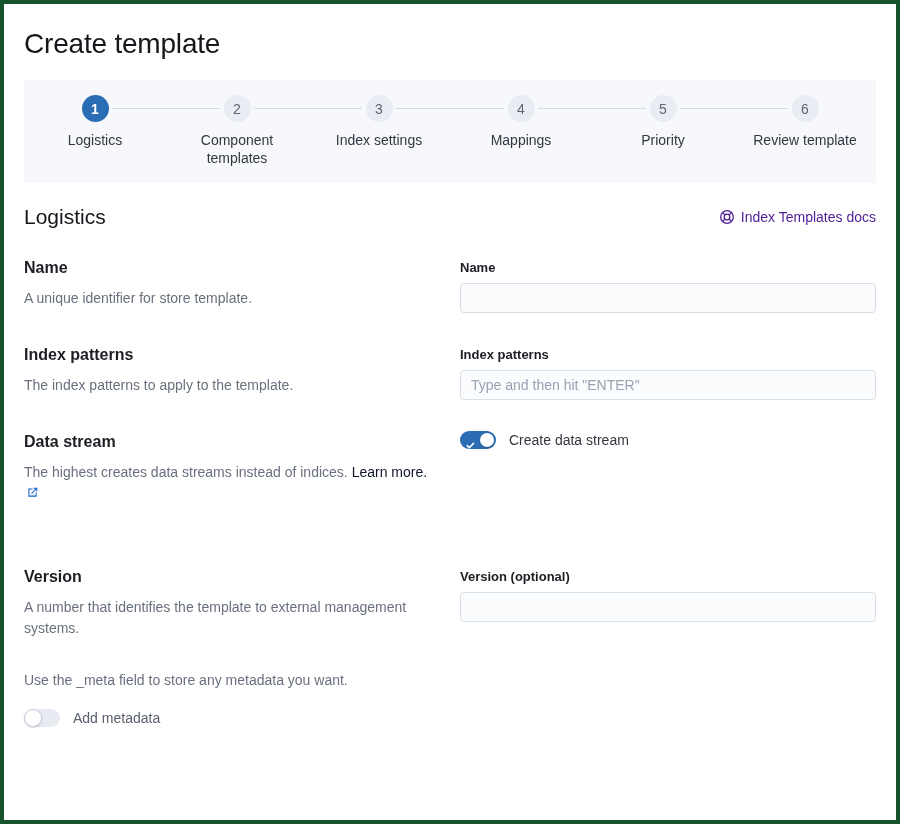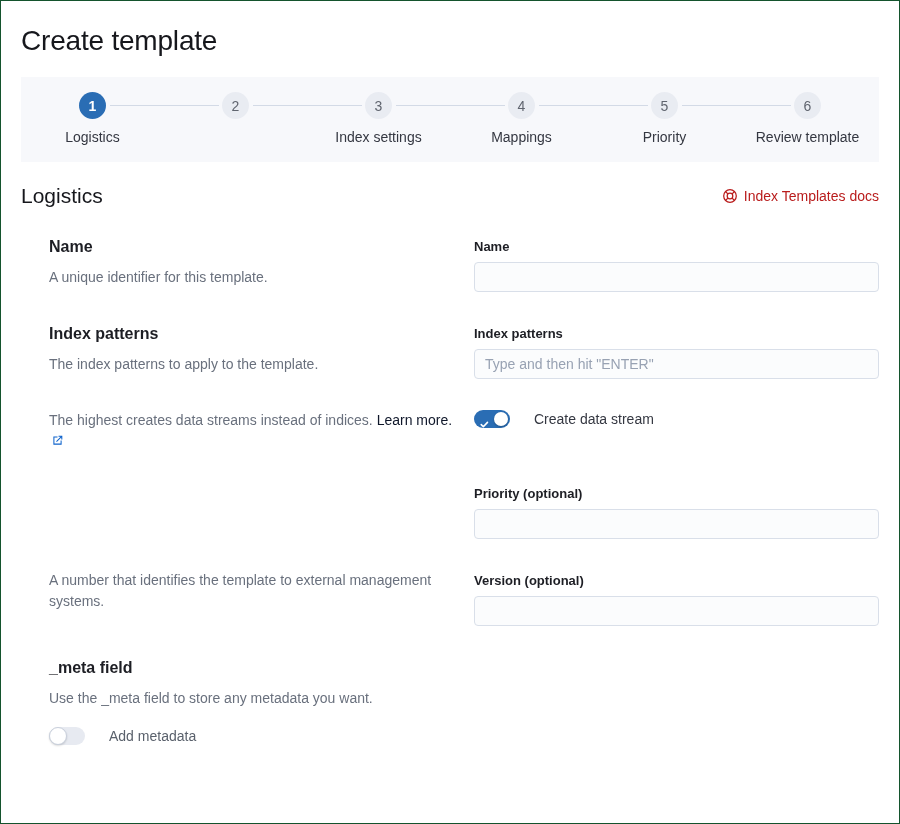--- a/index.html
+++ b/index.html
@@ -1,20 +1,20 @@
 <!DOCTYPE html>
 <html><head>
 <meta charset="utf-8">
 <style>
   * { box-sizing: border-box; }
   html,body { margin:0; padding:0; background:#fff; }
   body { font-family: "Liberation Sans", "DejaVu Sans", sans-serif; color:#1d1e24; }
 
   .page {
-    width:900px; height:824px; border:1px solid #14532d; background:#fff;
+    width:900px; height:824px; border:4px solid #14532d; background:#fff;
     padding:20px; overflow:hidden; position:relative;
   }
 
   
   .page-title {
     font-size:28px; font-weight:400; color:#16171c; letter-spacing:-0.2px;
     margin:2px 0 18px 0; line-height:36px;
   }
 
   
@@ -38,43 +38,43 @@
   .step.active .step-circle { background:#2a6db4; color:#fff; font-weight:700; }
   .step-label {
     margin-top:9px; font-size:14px; color:#343741; text-align:center;
     line-height:18px; max-width:110px;
   }
 
   
   .section-header { display:flex; justify-content:space-between; align-items:flex-start; margin:20px 0 26px 0; }
   .section-title { font-size:21px; font-weight:400; color:#16171c; line-height:28px; }
   .docs-link {
-    display:inline-flex; align-items:center; gap:6px; color:#b91c1c; font-size:14px;
+    display:inline-flex; align-items:center; gap:6px; color:#4c1d95; font-size:14px;
     text-decoration:none; margin-top:6px; cursor:pointer;
   }
   .docs-link svg { display:block; }
 
   
-  .form-row { display:grid; grid-template-columns:1fr 1fr; column-gap:20px; margin-bottom:31px;margin-left:28px; }
+  .form-row { display:grid; grid-template-columns:1fr 1fr; column-gap:20px; margin-bottom:31px; }
   .row-heading { font-size:16px; font-weight:600; color:#1d1e24; margin:0 0 9px 0; line-height:22px; }
   .row-desc { font-size:14px; color:#69707d; margin:0; line-height:21px; }
   .row-desc .inline-link { color:#0f172a; text-decoration:none; cursor:pointer; }
   .ext-icon { display:inline-block; vertical-align:baseline; margin-left:3px; color:#0e63cc; }
 
   .field-label { display:block; font-size:13px; font-weight:700; color:#1d1e24; margin:3px 0 8px 0; }
   .text-input {
     width:100%; height:30px; background:#fbfcfd; border:1px solid #d9dfe9; border-radius:4px;
     padding:0 10px; font-size:14px; color:#343741; font-family:inherit; outline:none;
   }
   .text-input::placeholder { color:#98a2b3; }
   .help-text { font-size:13.5px; color:#69707d; margin-top:7px; line-height:19px; }
   .help-text b { color:#343741; font-weight:700; }
 
   
-  .switch-row { display:flex; align-items:center; gap:24px;text-align:right; }
+  .switch-row { display:flex; align-items:center; gap:13px;text-align:right; }
   .switch { position:relative; width:36px; height:18px; border-radius:10px; cursor:pointer; flex:0 0 auto; }
   .switch.on { background:#2a6db4; }
   .switch.on .knob {
     position:absolute; top:2px; right:2px; width:14px; height:14px; border-radius:50%;
     background:#fff; box-shadow:0 1px 2px rgba(0,0,0,.25);
   }
   .switch.on .glyph { position:absolute; left:6px; top:4.5px; }
   .switch.off { background:#e7eaf1; }
   .switch.off .knob {
     position:absolute; top:0px; left:0px; width:18px; height:18px; border-radius:50%;
@@ -91,20 +91,21 @@
 
   <h1 class="page-title">Create template</h1>
 
   <div class="stepper">
     <div class="step active">
       <div class="step-circle">1</div>
       <div class="step-label">Logistics</div>
     </div>
     <div class="step">
       <div class="step-circle">2</div>
+      <div class="step-label">Component templates</div>
     </div>
     <div class="step">
       <div class="step-circle">3</div>
       <div class="step-label">Index settings</div>
     </div>
     <div class="step">
       <div class="step-circle">4</div>
       <div class="step-label">Mappings</div>
     </div>
     <div class="step">
@@ -127,41 +128,42 @@
           <path d="M3.7 3.7l2.2 2.2M12.3 3.7l-2.2 2.2M3.7 12.3l2.2-2.2M12.3 12.3l-2.2-2.2"></path>
         </svg>
       </span>
       <span>Index Templates docs</span>
     </a>
   </div>
 
   <div class="form-row">
     <div class="left-col">
       <h3 class="row-heading">Name</h3>
-      <p class="row-desc">A unique identifier for this template.</p>
+      <p class="row-desc">A unique identifier for store template.</p>
     </div>
     <div class="right-col">
       <label class="field-label">Name</label>
       <input class="text-input" type="text" value="" style="">
     </div>
   </div>
 
   <div class="form-row">
     <div class="left-col">
       <h3 class="row-heading">Index patterns</h3>
       <p class="row-desc">The index patterns to apply to the template.</p>
     </div>
     <div class="right-col">
       <label class="field-label">Index patterns</label>
       <input class="text-input" type="text" placeholder="Type and then hit &quot;ENTER&quot;" style="">
     </div>
   </div>
 
   <div class="form-row">
     <div class="left-col">
+      <h3 class="row-heading">Data stream</h3>
       <p class="row-desc">
         <span>The highest creates data streams instead of indices.</span>
         <a class="inline-link">Learn more.</a><span class="ext-icon"><svg width="11" height="11" viewBox="0 0 16 16" fill="currentColor">
               <path d="M9.5 1H15v5.5h-1.5V3.56L7.03 10.03 5.97 8.97 12.44 2.5H9.5V1z"></path>
               <path d="M12.5 12.5h-9v-9H8V2H2v12h12V8h-1.5v4.5z"></path>
             </svg></span>
       </p>
     </div>
     <div class="right-col toggle-offset">
       <div class="switch-row">
@@ -174,39 +176,35 @@
           <span class="knob"></span>
         </div>
         <span class="switch-label">Create data stream</span>
       </div>
     </div>
   </div>
 
   <div class="form-row">
     <div class="left-col">
     </div>
-    <div class="right-col">
-      <label class="field-label">Priority (optional)</label>
-      <input class="text-input" type="text" value="" style="">
-    </div>
-  </div>
-
-  <div class="form-row">
-    <div class="left-col">
+  </div>
+
+  <div class="form-row">
+    <div class="left-col">
+      <h3 class="row-heading">Version</h3>
       <p class="row-desc">A number that identifies the template to external management systems.</p>
     </div>
     <div class="right-col">
       <label class="field-label">Version (optional)</label>
       <input class="text-input" type="text" value="" style="">
     </div>
   </div>
 
   <div class="form-row" style="margin-bottom:12px;">
     <div class="left-col">
-      <h3 class="row-heading">_meta field</h3>
       <p class="row-desc">Use the _meta field to store any metadata you want.</p>
       <div class="switch-row meta-switch-row">
         <div class="switch off">
 
           <span class="knob"></span>
         </div>
         <span class="switch-label subdued">Add metadata</span>
       </div>
     </div>
     <div class="right-col"></div>

